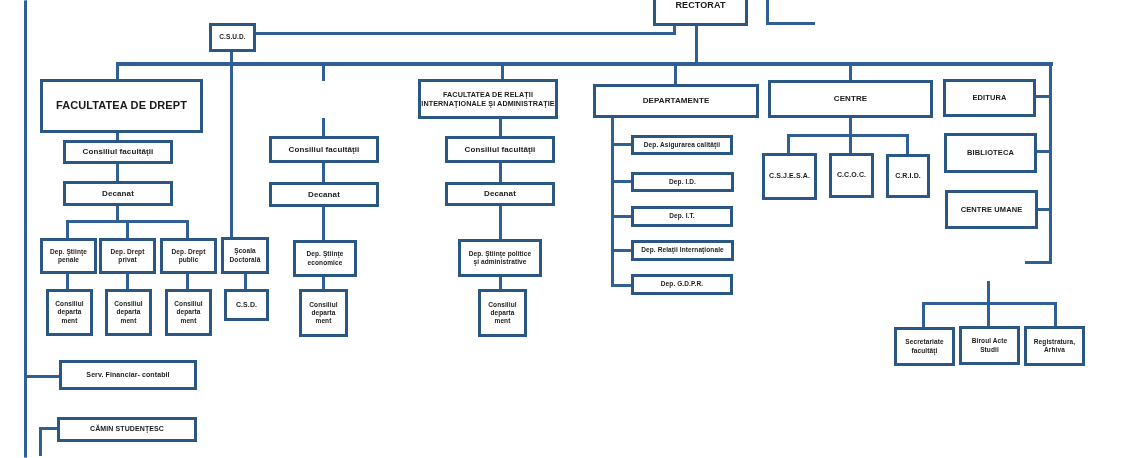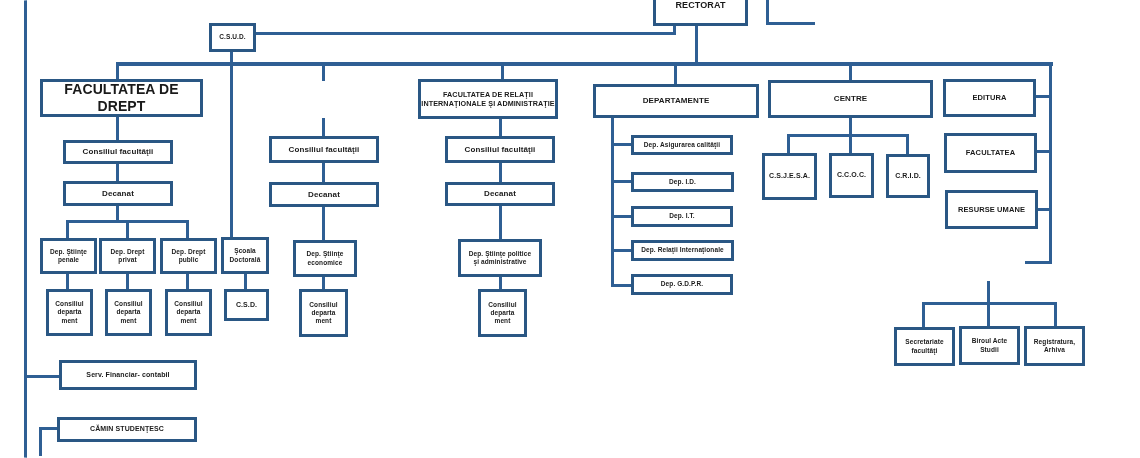--- a/index.html
+++ b/index.html
@@ -84,28 +84,28 @@
 
   <div class="ln" style="left:987px;top:281px;width:3px;height:24px;"></div>
   <div class="ln" style="left:922px;top:302px;width:135px;height:3px;"></div>
   <div class="ln" style="left:922px;top:302px;width:3px;height:26px;"></div>
   <div class="ln" style="left:987px;top:302px;width:3px;height:25px;"></div>
   <div class="ln" style="left:1054px;top:302px;width:3px;height:25px;"></div>
 
   <div class="node" style="left:653px;top:-14px;width:95px;height:40px;font-size:9px;">RECTORAT</div>
   <div class="node" style="left:209px;top:23px;width:47px;height:29px;font-size:6.5px;">C.S.U.D.</div>
 
-  <div class="node" style="left:40px;top:79px;width:163px;height:38px;font-size:14px;">FACULTATEA DE DREPT</div>
+  <div class="node" style="left:40px;top:79px;width:163px;height:54px;font-size:11px;">FACULTATEA DE DREPT</div>
   <div class="node" style="left:418px;top:79px;width:140px;height:40px;font-size:7.2px;">FACULTATEA DE RELAŢII
 INTERNAŢIONALE ŞI ADMINISTRAŢIE</div>
   <div class="node" style="left:593px;top:84px;width:166px;height:34px;font-size:8px;">DEPARTAMENTE</div>
   <div class="node" style="left:768px;top:80px;width:165px;height:38px;font-size:8px;">CENTRE</div>
   <div class="node" style="left:943px;top:79px;width:93px;height:38px;font-size:7.5px;text-align:center;">EDITURA</div>
-  <div class="node" style="left:944px;top:133px;width:93px;height:40px;font-size:7.5px;">FACULTATEA</div>
-  <div class="node" style="left:945px;top:190px;width:93px;height:39px;font-size:7.5px;">RESURSE UMANE</div>
+  <div class="node" style="left:944px;top:133px;width:93px;height:40px;font-size:7.5px;">BIBLIOTECA</div>
+  <div class="node" style="left:945px;top:190px;width:93px;height:39px;font-size:7.5px;">CENTRE UMANE</div>
 
   <div class="node" style="left:63px;top:140px;width:110px;height:24px;font-size:8px;">Consiliul facultăţii</div>
   <div class="node" style="left:63px;top:181px;width:110px;height:25px;font-size:8px;">Decanat</div>
   <div class="node" style="left:40px;top:238px;width:57px;height:36px;font-size:6.5px;">Dep. Ştiinţe
 penale</div>
   <div class="node" style="left:99px;top:238px;width:57px;height:36px;font-size:6.5px;">Dep. Drept
 privat</div>
   <div class="node" style="left:160px;top:238px;width:57px;height:36px;font-size:6.5px;">Dep. Drept
 public</div>
   <div class="node" style="left:221px;top:237px;width:48px;height:37px;font-size:6.5px;">Şcoala

